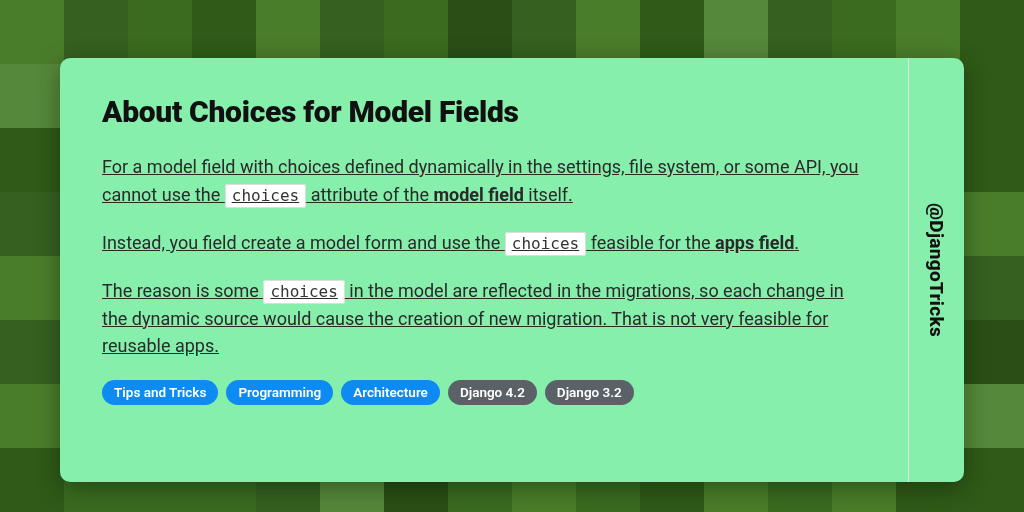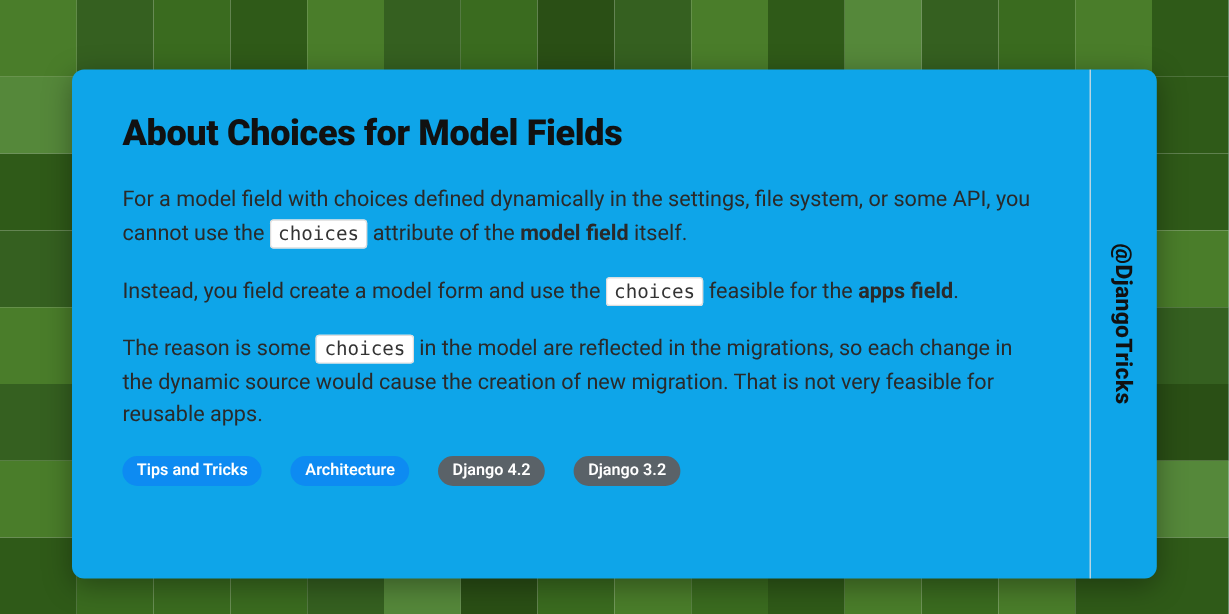--- a/index.html
+++ b/index.html
@@ -22,21 +22,21 @@
   .bg div.c2 { background: #4a7d2a; }
   .bg div.c3 { background: #356020; }
   .bg div.c4 { background: #55883a; }
   .bg div.c5 { background: #2a4f15; }
   .card {
     position: absolute;
     left: 60px;
     top: 58px;
     width: 904px;
     height: 424px;
-    background: #0ea5e9;
+    background: #86efac;
     border-radius: 10px;
     box-shadow: 0 6px 24px rgba(0,0,0,0.35);
     display: flex;
   }
   .content {
     flex: 1;
     padding: 36px 40px 30px 42px;
     color: #222;
   }
   .title {
@@ -44,34 +44,35 @@
     font-weight: 900;
     letter-spacing: -0.3px;
     margin-bottom: 24px;
     color: #111;
   }
   .body p {
     font-size: 18px;
     line-height: 1.55;
     margin-bottom: 20px;
     color: #2a2a2a;
+    text-decoration: underline;
   }
   code.inline {
     font-family: ui-monospace, "SFMono-Regular", Menlo, Consolas, monospace;
     font-size: 16px;
     border: 1px solid #ddd;
     padding: 1px 6px 2px;
     border-radius: 3px;
     color: #333;
     background: #fff;
   }
   strong { font-weight: 700; }
   .tags {
     display: flex;
-    gap: 24px;
+    gap: 8px;
     margin-top: 6px;
   }
   .tag {
     font-size: 13.5px;
     font-weight: 600;
     color: #fff;
     padding: 4px 12px 5px;
     border-radius: 999px;
     white-space: nowrap;
   }
@@ -235,20 +236,21 @@
       </p>
       <p>
         <span>Instead, you field create a model form and use the </span><code class="inline">choices</code><span> feasible for the </span><strong>apps field</strong><span>.</span>
       </p>
       <p>
         <span>The reason is some </span><code class="inline">choices</code><span> in the model are reflected in the migrations, so each change in the dynamic source would cause the creation of new migration. That is not very feasible for reusable apps.</span>
       </p>
     </div>
     <div class="tags">
         <span class="tag blue">Tips and Tricks</span>
+        <span class="tag blue">Programming</span>
         <span class="tag blue">Architecture</span>
         <span class="tag gray">Django 4.2</span>
         <span class="tag gray">Django 3.2</span>
       </div>
   </div>
   <div class="sidebar">
     <div class="handle">@DjangoTricks</div>
   </div>
 </div>
 

